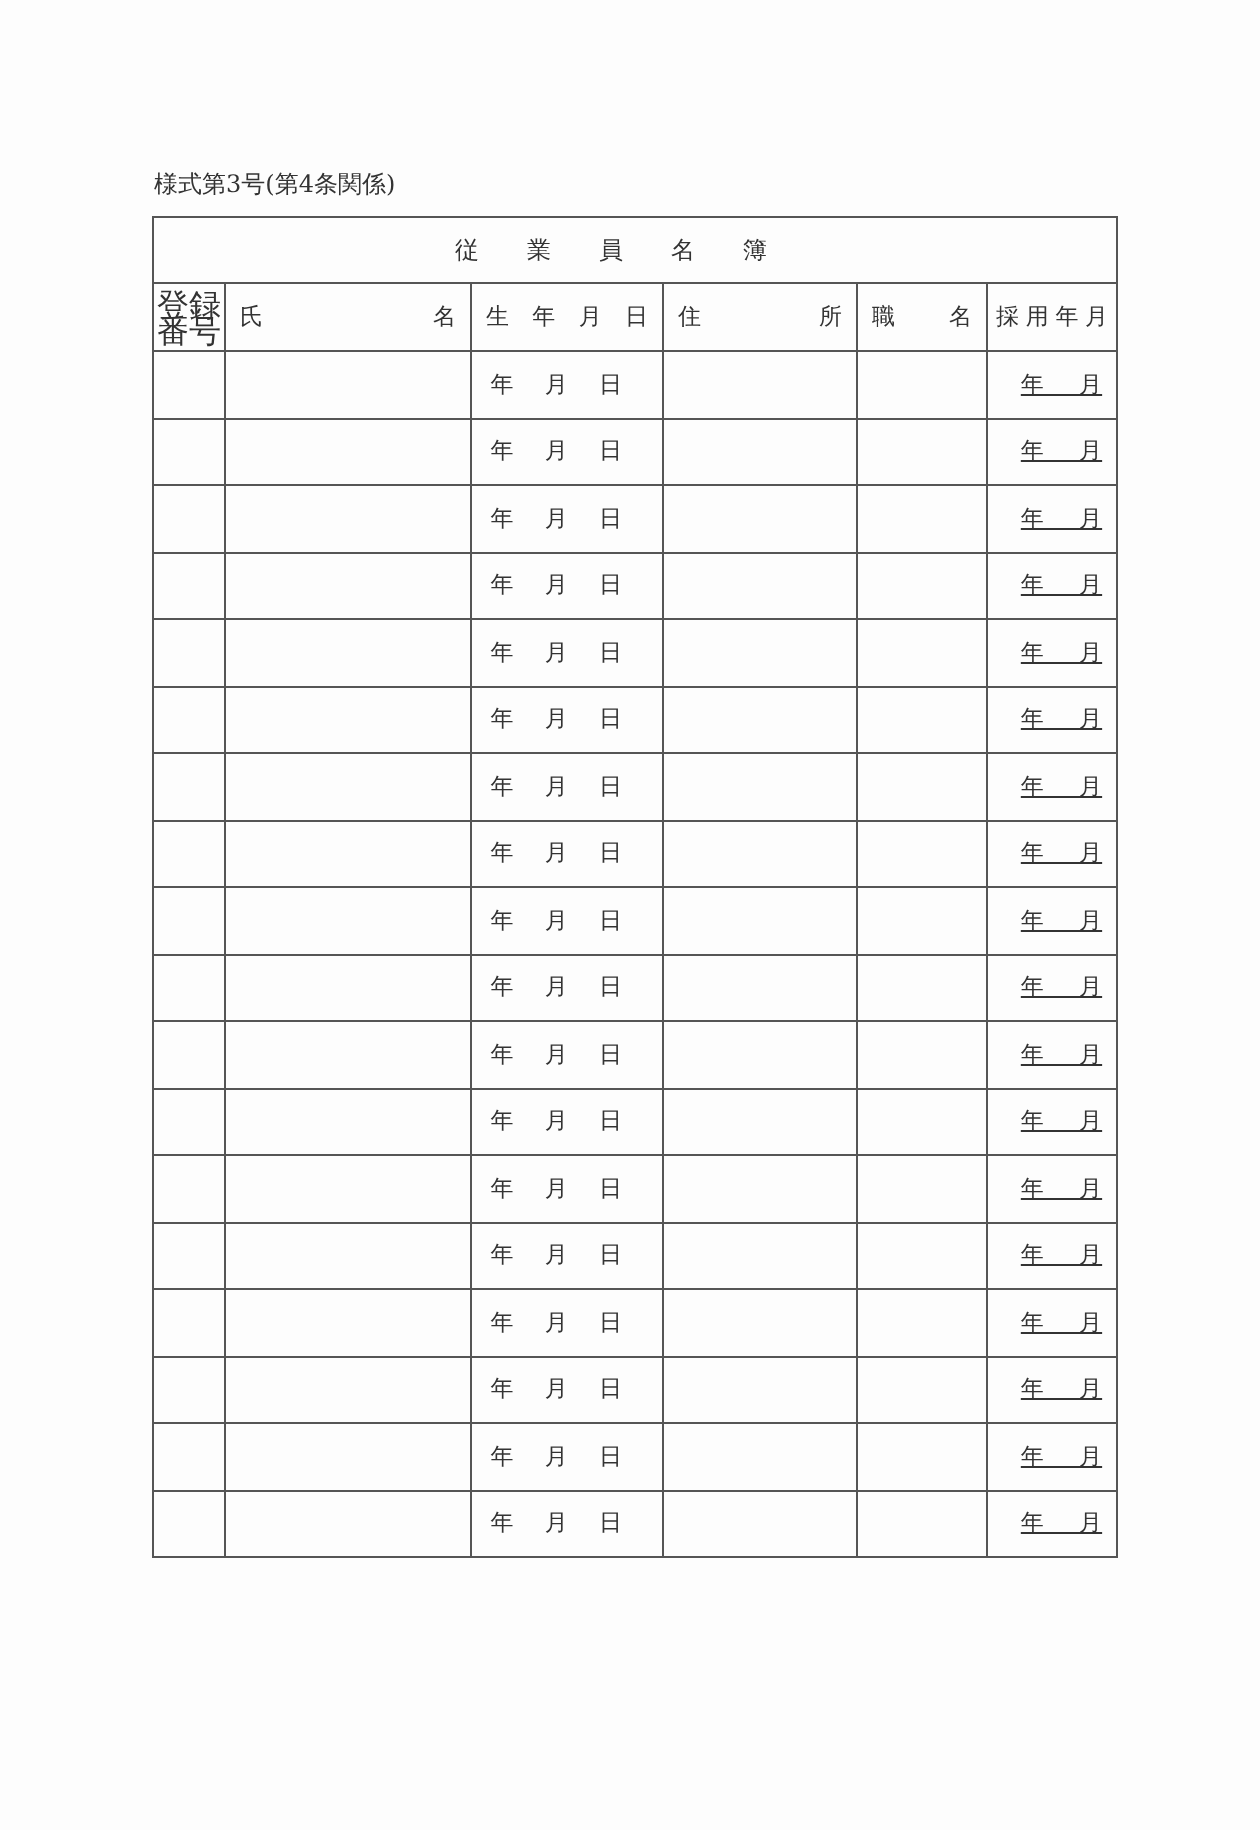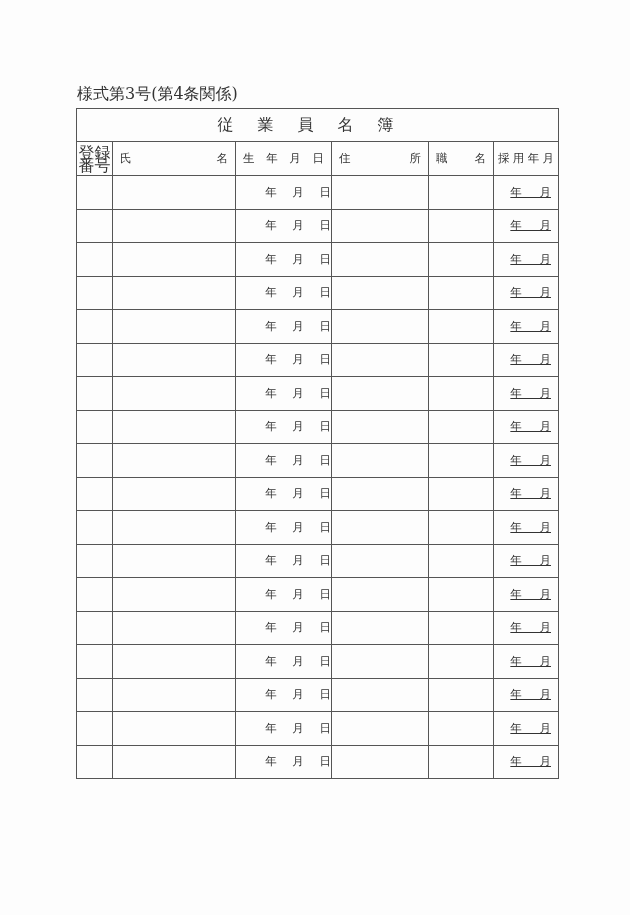--- a/index.html
+++ b/index.html
@@ -1,24 +1,24 @@
 <!DOCTYPE html>
 <html><head>
 <meta charset="utf-8">
 <style>
   html, body { margin:0; padding:0; background:#fdfdfd; }
   body { width:630px; height:915px; position:relative; font-family:"DejaVu Serif","Liberation Serif",serif; color:#333; }
-  .form-label { position:absolute; left:77px; top:84px; font-size:16px; letter-spacing:0; }
+  .form-label { position:absolute; left:77px; top:84px; font-size:12px; letter-spacing:0; }
   table { position:absolute; left:76px; top:108px; border-collapse:collapse; table-layout:fixed; width:482px; }
   td { border:1px solid #555; padding:0; font-size:11.5px; height:32.5px; }
-  .title td { height:32px; text-align:center; letter-spacing:24px; font-size:16px; }
+  .title td { height:32px; text-align:center; letter-spacing:24px; font-size:12px; }
   .hdr td { height:33px; }
   .regno { font-size:16px; line-height:13px; text-align:center; }
   .spread { display:flex; justify-content:space-between; padding:0 7px; }
-  .dates { text-align:right; padding-right:0; word-spacing:12px; }
+  .dates { text-align:right; padding-right:20px; word-spacing:12px; }
   .ym { text-align:right; padding-right:7px; word-spacing:14px;text-decoration:underline; }
 </style>
 </head>
 <body>
 
 <div class="form-label">様式第3号(第4条関係)</div>
 
 <table>
   <colgroup>
       <col style="width:36px">

